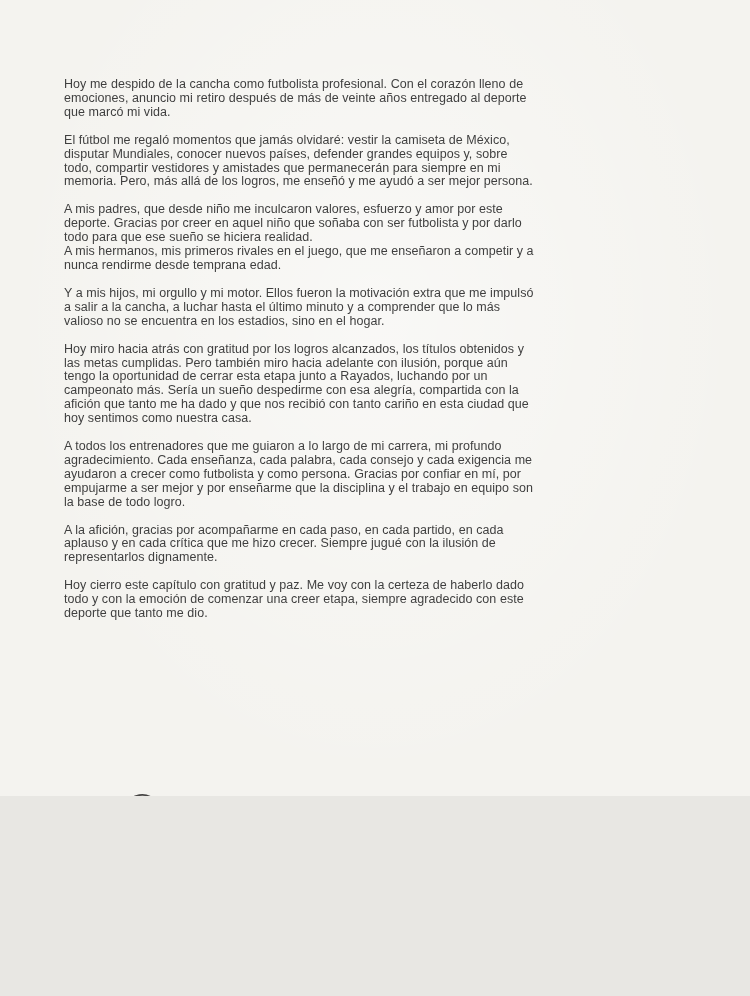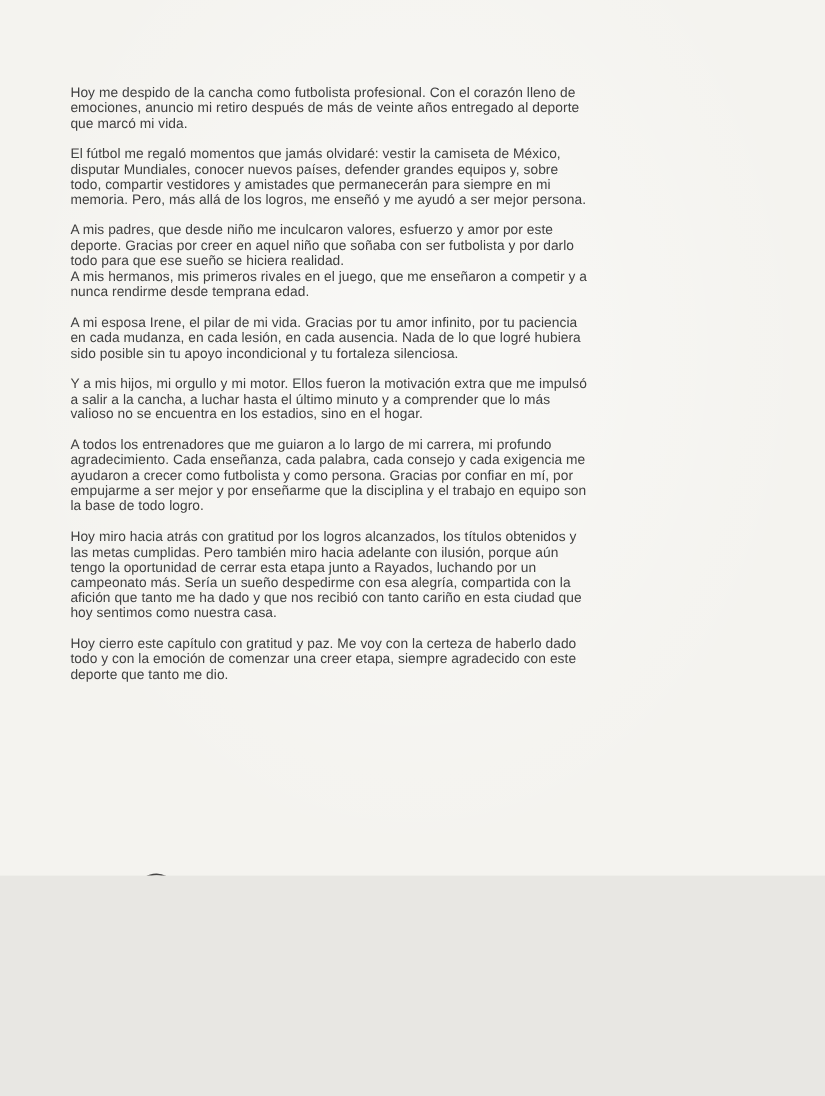--- a/index.html
+++ b/index.html
@@ -61,37 +61,37 @@
 que marcó mi vida.</p>
       <p class="para">El fútbol me regaló momentos que jamás olvidaré: vestir la camiseta de México,
 disputar Mundiales, conocer nuevos países, defender grandes equipos y, sobre
 todo, compartir vestidores y amistades que permanecerán para siempre en mi
 memoria. Pero, más allá de los logros, me enseñó y me ayudó a ser mejor persona.</p>
       <p class="para">A mis padres, que desde niño me inculcaron valores, esfuerzo y amor por este
 deporte. Gracias por creer en aquel niño que soñaba con ser futbolista y por darlo
 todo para que ese sueño se hiciera realidad.
 A mis hermanos, mis primeros rivales en el juego, que me enseñaron a competir y a
 nunca rendirme desde temprana edad.</p>
-      <p class="para">A mi esposa Irene, el pilar de mi vida. Gracias por tu amor infinito, por tu paciencia
-en cada mudanza, en cada lesión, en cada ausencia. Nada de lo que logré hubiera
-sido posible sin tu apoyo incondicional y tu fortaleza silenciosa.</p>
       <p class="para">Y a mis hijos, mi orgullo y mi motor. Ellos fueron la motivación extra que me impulsó
 a salir a la cancha, a luchar hasta el último minuto y a comprender que lo más
 valioso no se encuentra en los estadios, sino en el hogar.</p>
-      <p class="para">A todos los entrenadores que me guiaron a lo largo de mi carrera, mi profundo
-agradecimiento. Cada enseñanza, cada palabra, cada consejo y cada exigencia me
-ayudaron a crecer como futbolista y como persona. Gracias por confiar en mí, por
-empujarme a ser mejor y por enseñarme que la disciplina y el trabajo en equipo son
-la base de todo logro.</p>
       <p class="para">Hoy miro hacia atrás con gratitud por los logros alcanzados, los títulos obtenidos y
 las metas cumplidas. Pero también miro hacia adelante con ilusión, porque aún
 tengo la oportunidad de cerrar esta etapa junto a Rayados, luchando por un
 campeonato más. Sería un sueño despedirme con esa alegría, compartida con la
 afición que tanto me ha dado y que nos recibió con tanto cariño en esta ciudad que
 hoy sentimos como nuestra casa.</p>
+      <p class="para">A todos los entrenadores que me guiaron a lo largo de mi carrera, mi profundo
+agradecimiento. Cada enseñanza, cada palabra, cada consejo y cada exigencia me
+ayudaron a crecer como futbolista y como persona. Gracias por confiar en mí, por
+empujarme a ser mejor y por enseñarme que la disciplina y el trabajo en equipo son
+la base de todo logro.</p>
+      <p class="para">A la afición, gracias por acompañarme en cada paso, en cada partido, en cada
+aplauso y en cada crítica que me hizo crecer. Siempre jugué con la ilusión de
+representarlos dignamente.</p>
       <p class="para">Hoy cierro este capítulo con gratitud y paz. Me voy con la certeza de haberlo dado
 todo y con la emoción de comenzar una creer etapa, siempre agradecido con este
 deporte que tanto me dio.</p>
     </div>
 
   <div class="signature" role="img" aria-label="H. Moreno">
     <svg viewBox="0 0 300 110" xmlns="http://www.w3.org/2000/svg">
 
       <path d="M7,63 C10,53 24,48 28,54 C31,60 18,66 11,63 C6,60 12,55 24,54 C40,52 53,50 66,48"></path>
 

